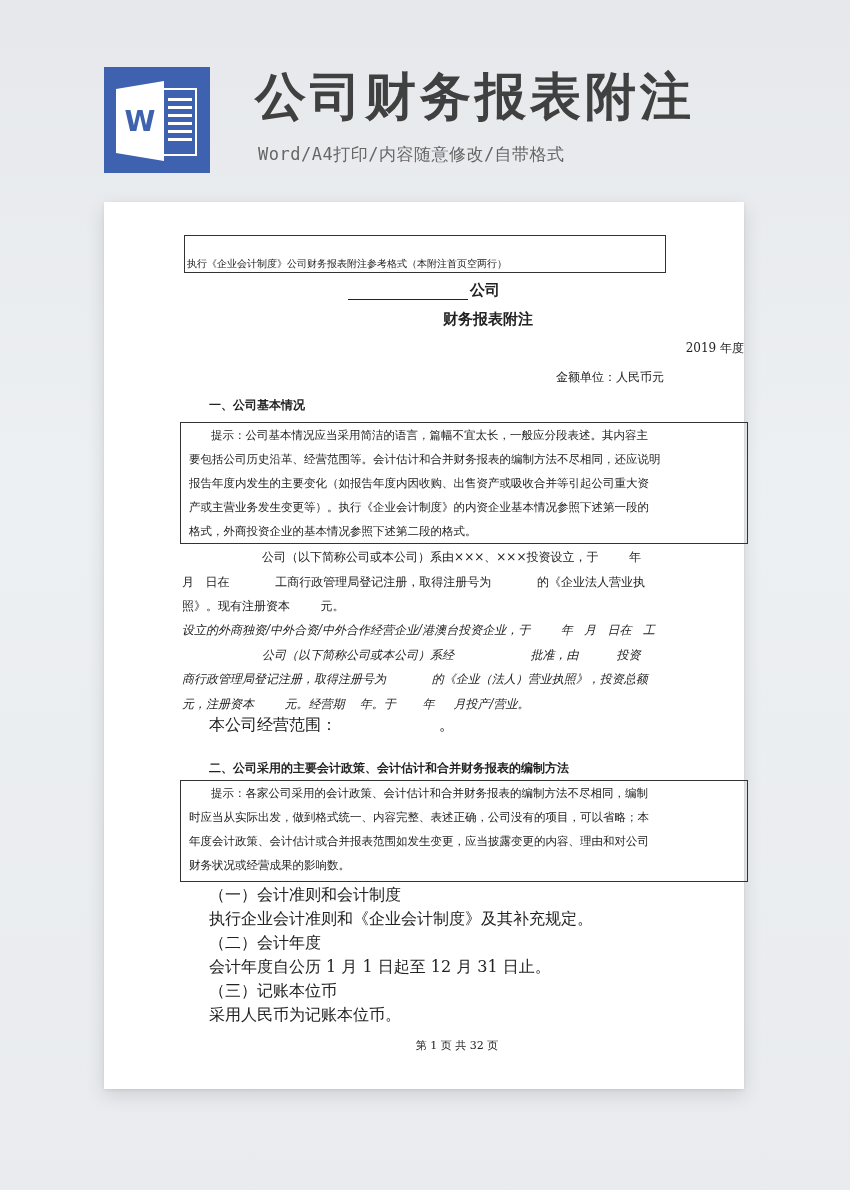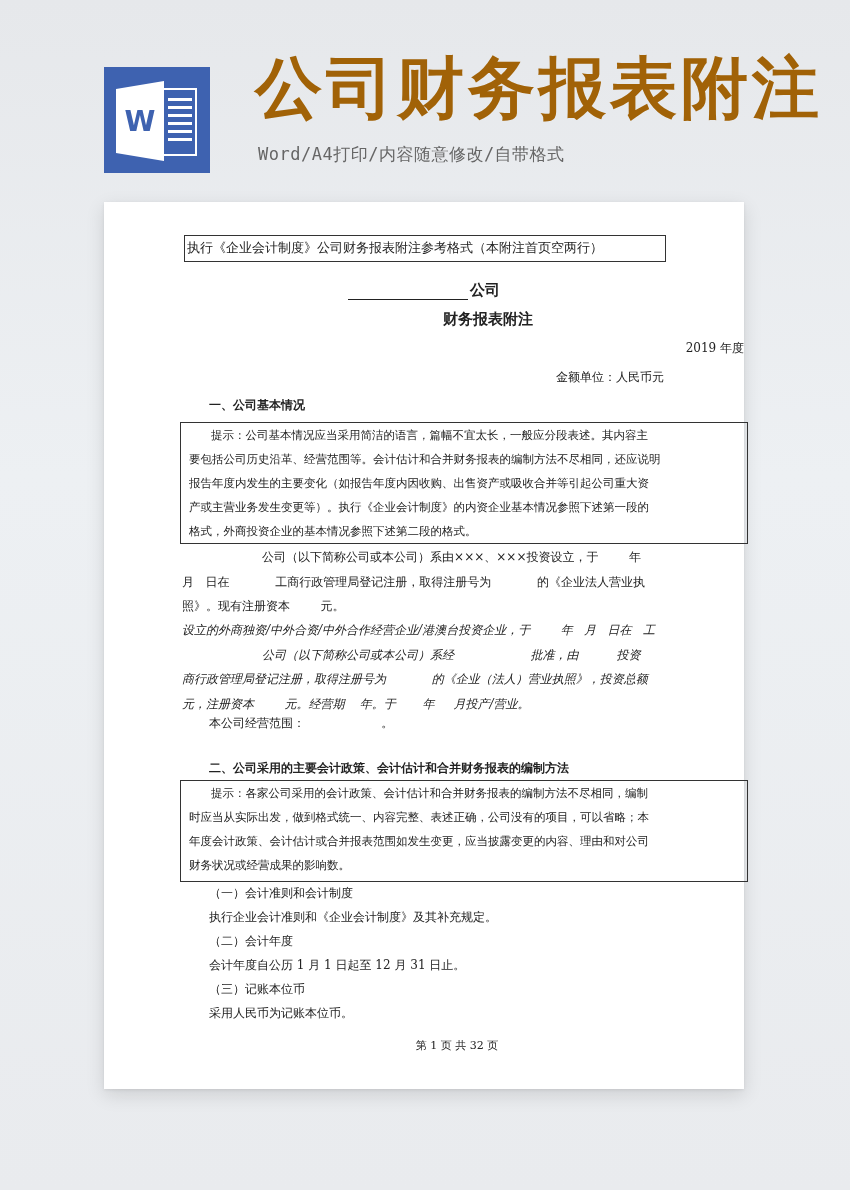--- a/index.html
+++ b/index.html
@@ -9,38 +9,38 @@
     font-family: "DejaVu Serif", "Liberation Serif", serif;
     position: relative;
     color: #222;
   }
   .word-icon {
     position: absolute; left: 104px; top: 67px; width: 106px; height: 106px;
     background: #3e62b0;
   }
   .word-icon svg { width: 106px; height: 106px; display: block; }
   .hero-title {
-    position: absolute; left: 255px; top: 56px;
+    position: absolute; left: 255px; top: 65px;
     font-family: "DejaVu Sans", "Liberation Sans", sans-serif;
-    font-size: 67px; font-weight: bold; color: #a16207; letter-spacing: 4px;
+    font-size: 51px; font-weight: bold; color: #404040; letter-spacing: 4px;
     line-height: 64px;
   }
   .hero-sub {
     position: absolute; left: 258px; top: 143px;
     font-family: "DejaVu Sans Mono", "Liberation Mono", monospace;
     font-size: 17px; color: #666; letter-spacing: 0.5px;
   }
   .page {
     position: absolute; left: 104px; top: 202px; width: 640px; height: 887px;
     background: #fff;
     box-shadow: 0 6px 18px rgba(0,0,0,0.12), 0 1px 3px rgba(0,0,0,0.08);
   }
   .hdr-box {
     position: absolute; left: 80px; top: 33px; width: 482px; height: 27px;
-    border: 1px solid #333; font-size: 13px; padding: 2px 2px; color: #222;
+    border: 1px solid #333; font-size: 10px; padding: 18px 2px; color: #222;
     line-height: 19px; white-space: nowrap;
   }
   .company-line {
     position: absolute; left: 244px; top: 74px; height: 24px;
     font-family: "DejaVu Sans", "Liberation Sans", sans-serif;
     font-size: 15px; font-weight: bold; display: flex; align-items: flex-end;
   }
   .company-line .blank { display: inline-block; width: 120px; border-bottom: 1.5px solid #222; margin-right: 2px; height: 18px; }
   .doc-title {
     position: absolute; left: 0; width: 768px; top: 108px; text-align: center;
@@ -55,21 +55,21 @@
   }
   .tip-box {
     position: absolute; left: 76px; width: 568px; border: 1px solid #333;
     font-size: 11.5px; line-height: 24px; padding: 0 6px 4px 8px; text-align: justify;
     color: #222;
   }
   .tip-box .ind { padding-left: 22px; }
   .para { position: absolute; left: 78px; width: 484px; font-size: 12px; line-height: 24.5px; text-align: justify; }
   .para.italic { font-style: italic; }
   .line { white-space: pre; display: block; }
-  .item { position: absolute; left: 105px; font-size: 12px; }
+  .item { position: absolute; left: 105px; font-size: 16px; }
   .footer { position: absolute; left: 0; width: 640px; top: 836px; text-align: center; font-size: 11px; margin-left: 33px; }
 </style>
 </head>
 <body>
 
 <div class="word-icon">
   <svg viewBox="0 0 106 106" xmlns="http://www.w3.org/2000/svg">
     <rect width="106" height="106" fill="#3e62b0"></rect>
     <rect x="58" y="22" width="34" height="66" fill="none" stroke="#ffffff" stroke-width="2"></rect>
     <g fill="#ffffff">

